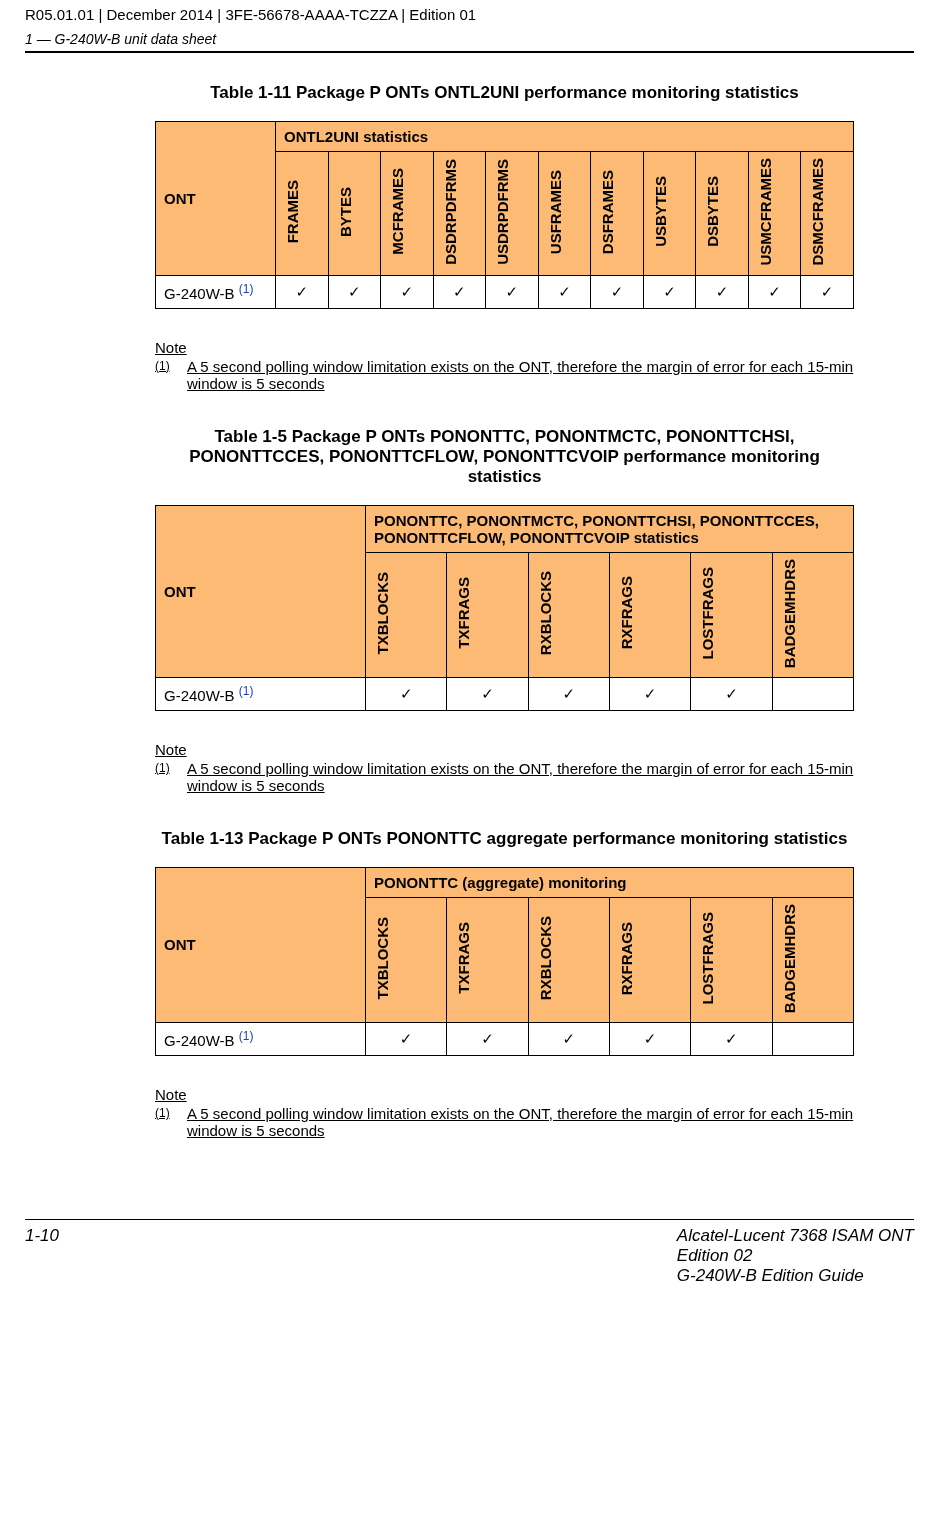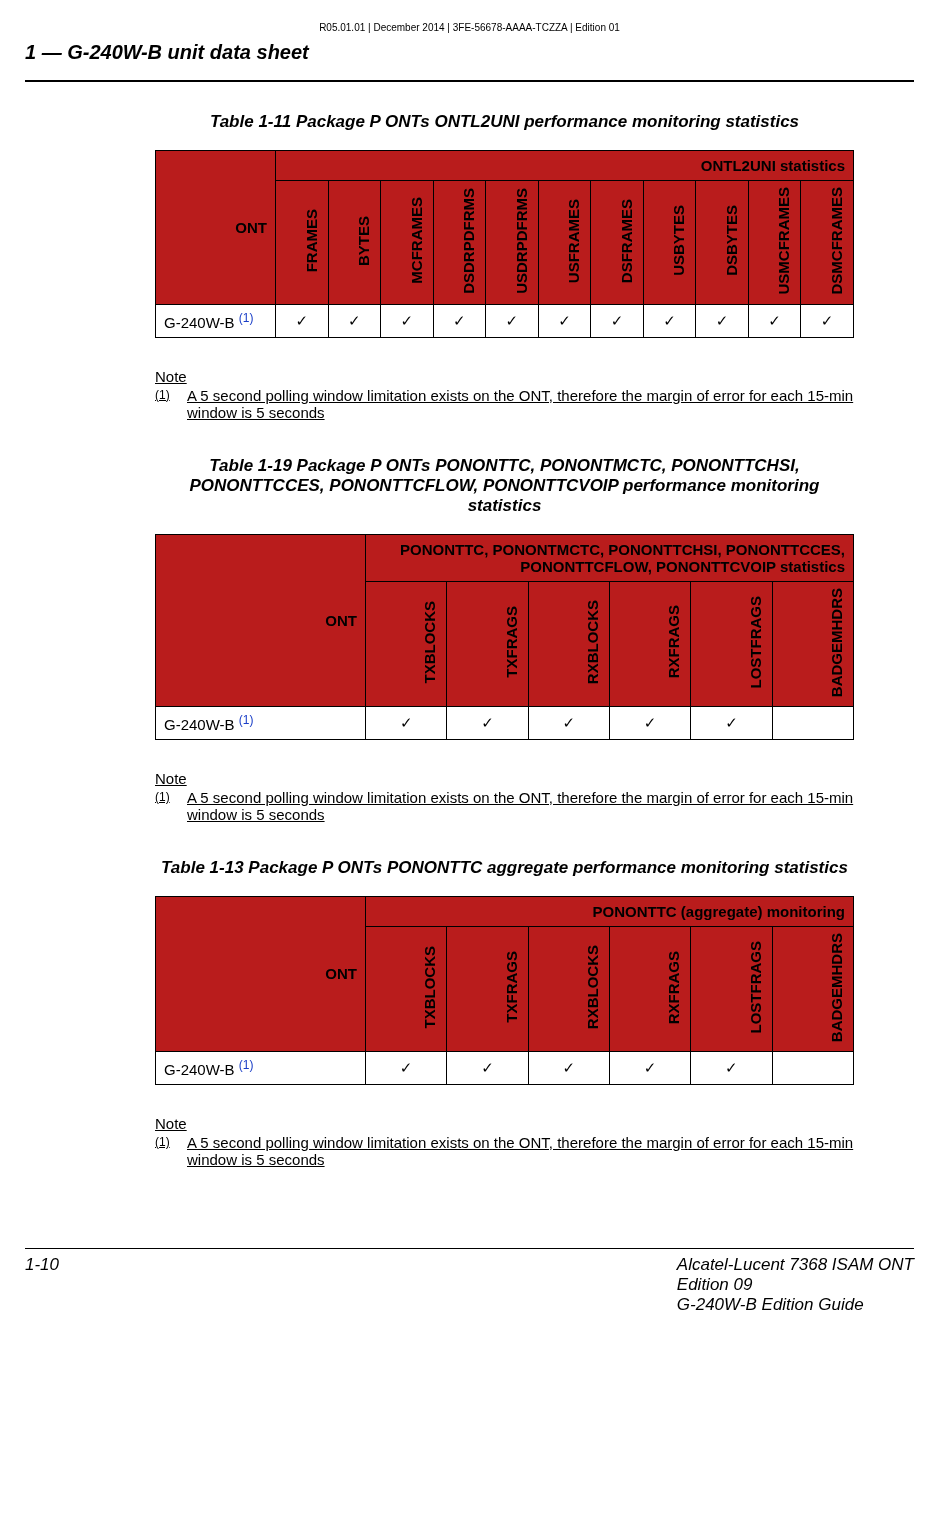--- a/index.html
+++ b/index.html
@@ -9,58 +9,55 @@
       color: #000;
       margin: 0;
       padding: 0;
       width: 939px;
       background: #fff;
     }
     .page {
       padding: 4px 25px 20px 25px;
     }
     .top-meta {
-      text-align: center;
-      font-size: 10px;
-      margin: 18px 0 8px 0;
+      font-size: 15px;
+      margin: 2px 0 8px 0;
     }
     .section-header {
       font-style: italic;
-      font-size: 20px;
-      padding-bottom: 16px;
-      font-weight: bold;
+      font-size: 14px;
+      padding-bottom: 4px;
     }
     .thick-rule {
       border: none;
       border-top: 2.5px solid #000;
       margin: 0 0 30px 0;
     }
     .content { padding: 0 60px 0 130px; }
     .table-title {
       font-weight: bold;
       text-align: center;
       font-size: 17px;
       margin: 10px 0 18px 0;
-      font-style: italic;
     }
     table {
       border-collapse: collapse;
       width: 100%;
       font-size: 15px;
       margin-bottom: 30px;
     }
     th, td {
       border: 1px solid #000;
       padding: 6px 8px;
       vertical-align: middle;
     }
     th {
-      background: #b91c1c;
+      background: #fdba74;
       font-weight: bold;
-      text-align: right;
+      text-align: left;
     }
     .ont-col { width: 120px; }
     .ont-col-wide { width: 210px; }
     .rot {
       height: 100px;
     }
     .rot .rot-label {
       writing-mode: vertical-rl;
       transform: rotate(180deg);
       white-space: nowrap;
@@ -136,21 +133,21 @@
       </table>
 
     <div class="note-block">
       <div class="note-label">Note</div>
       <div class="note-row">
         <div class="note-num">(1)</div>
         <div class="note-text">A 5 second polling window limitation exists on the ONT, therefore the margin of error for each 15-min window is 5 seconds</div>
       </div>
     </div>
 
-    <div class="table-title">Table 1-19 Package P ONTs PONONTTC, PONONTMCTC, PONONTTCHSI, PONONTTCCES, PONONTTCFLOW, PONONTTCVOIP performance monitoring statistics</div>
+    <div class="table-title">Table 1-5 Package P ONTs PONONTTC, PONONTMCTC, PONONTTCHSI, PONONTTCCES, PONONTTCFLOW, PONONTTCVOIP performance monitoring statistics</div>
     <table>
       <tbody>
           <tr>
         <th rowspan="2" class="ont-col-wide">ONT</th>
         <th colspan="6">PONONTTC, PONONTMCTC, PONONTTCHSI, PONONTTCCES, PONONTTCFLOW, PONONTTCVOIP statistics</th>
       </tr>
       <tr>
         <th class="rot"><span class="rot-label">TXBLOCKS</span></th>
         <th class="rot"><span class="rot-label">TXFRAGS</span></th>
         <th class="rot"><span class="rot-label">RXBLOCKS</span></th>
@@ -213,17 +210,17 @@
       </div>
     </div>
 
   </div>
 
   <hr class="footer-sep">
   <div class="footer">
     <div>1-10</div>
     <div class="footer-right">
       <div>Alcatel-Lucent 7368 ISAM ONT</div>
-      <div>Edition 09</div>
+      <div>Edition 02</div>
       <div>G-240W-B Edition Guide</div>
     </div>
   </div>
 </div>
 
 </body></html>

